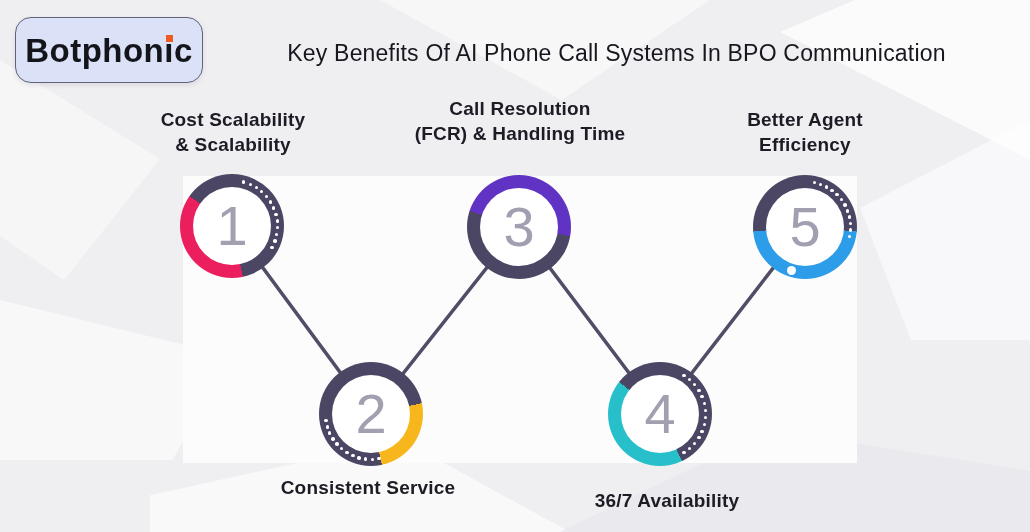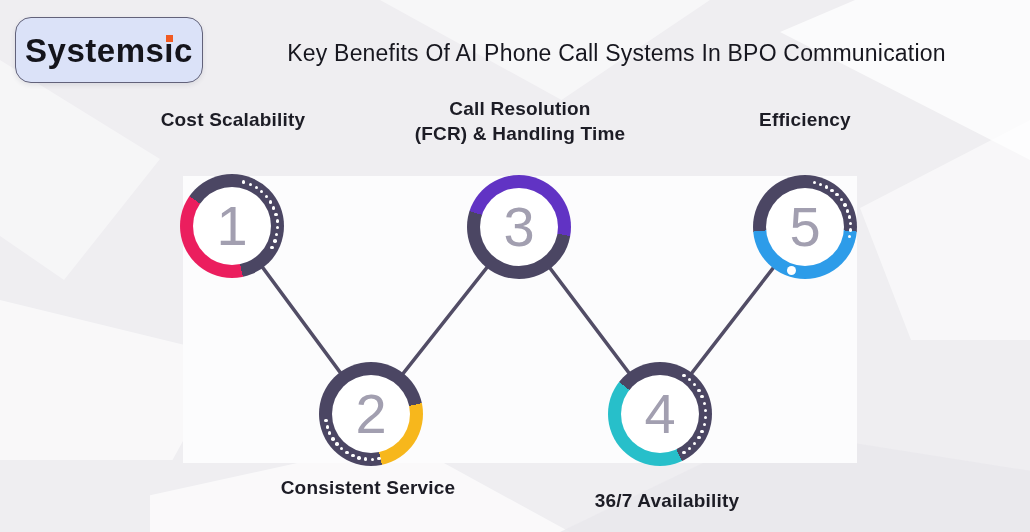--- a/index.html
+++ b/index.html
@@ -90,21 +90,21 @@
 
 <div class="facet f1"></div>
 <div class="facet f2"></div>
 <div class="facet f3"></div>
 <div class="facet f4"></div>
 <div class="facet f5"></div>
 <div class="facet f6"></div>
 <div class="facet f7"></div>
 
 <div class="logo">
-  <span class="logo-text"><span>Systems</span><span class="logo-i"><span>i</span></span><span>c</span></span>
+  <span class="logo-text"><span>Botphon</span><span class="logo-i"><span>i</span></span><span>c</span></span>
 </div>
 
 <div class="title">Key Benefits Of AI Phone Call Systems In BPO Communication</div>
 
 <div class="panel"></div>
 
 <svg class="connectors" width="1030" height="532">
   <polyline points="232,226 371,414 519,227 660,414 805,227" fill="none" stroke="#524d66" stroke-width="3.5"></polyline>
 </svg>
 
@@ -200,30 +200,32 @@
       <div class="ringdot" style="height: 3.4px; width: 3.4px; left: 95.6681px; top: 46.8381px;"></div>
       <div class="ringdot" style="height: 3.4px; width: 3.4px; left: 95.699px; top: 53.3299px;"></div>
       <div class="ringdot" style="height: 3.4px; width: 3.4px; left: 94.8057px; top: 59.76px;"></div>
       <div class="ringdot" style="height: 9px; width: 9px; left: 34.1971px; top: 91.0119px;"></div>
     </div>
   <span class="num">5</span>
 </div>
 
 <div class="label" style="left:93px;top:107px;">
   <div>Cost Scalability</div>
+  <div>&amp; Scalability</div>
 </div>
 
 <div class="label" style="left:228px;top:475px;">
   <div>Consistent Service</div>
 </div>
 
 <div class="label" style="left:380px;top:96px;">
   <div>Call Resolution</div>
   <div>(FCR) &amp; Handling Time</div>
 </div>
 
 <div class="label" style="left:527px;top:488px;">
   <div>36/7 Availability</div>
 </div>
 
 <div class="label" style="left:665px;top:107px;">
+  <div>Better Agent</div>
   <div>Efficiency</div>
 </div>
 
 </body></html>

